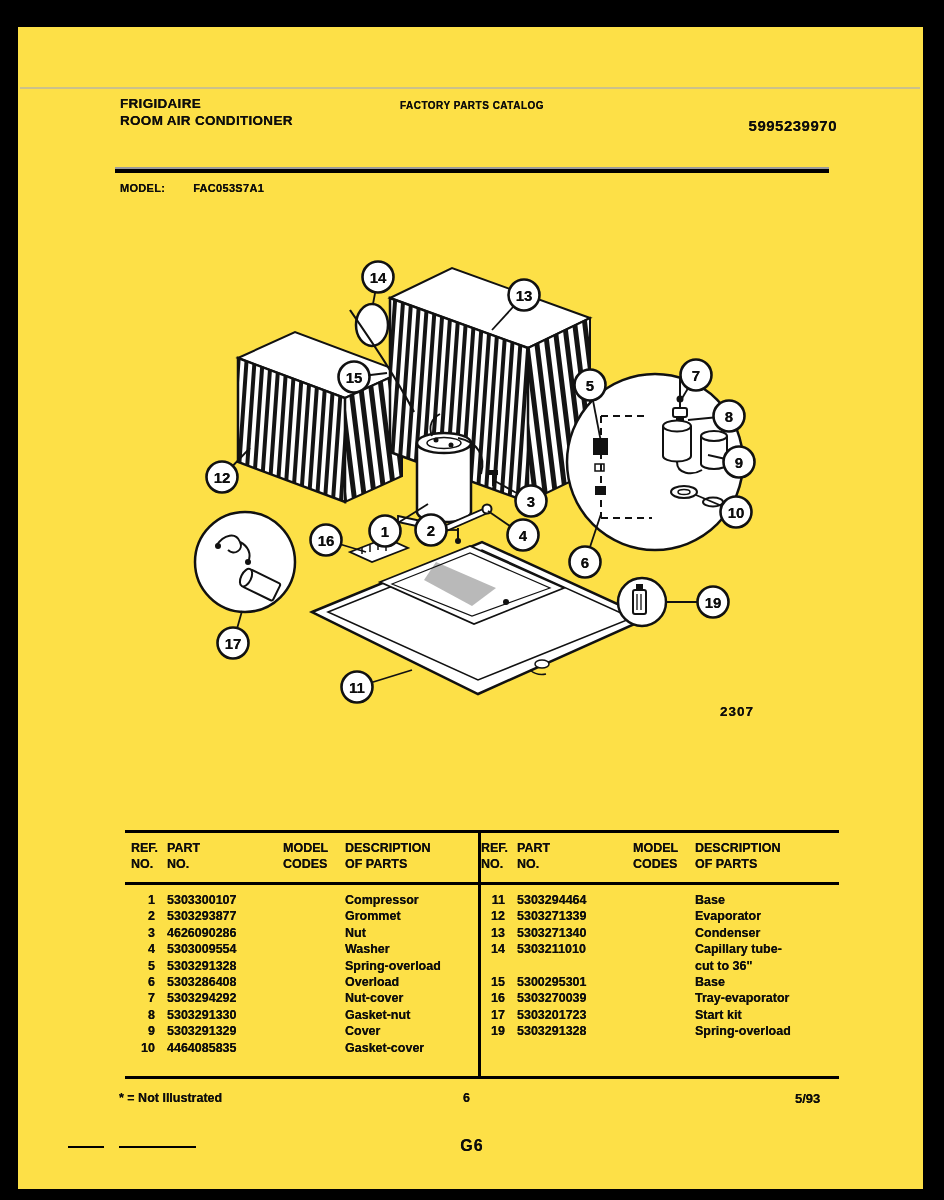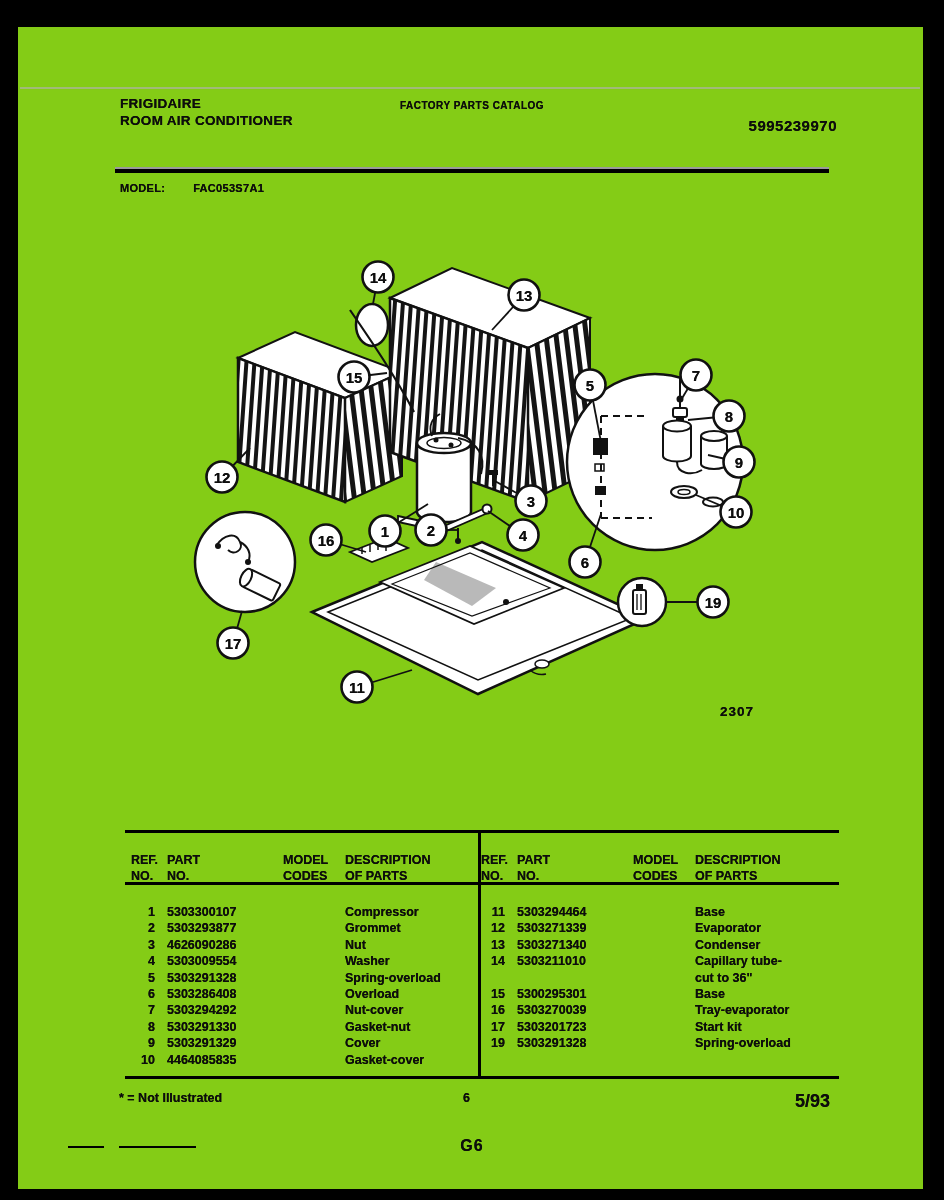--- a/index.html
+++ b/index.html
@@ -1,16 +1,16 @@
 <!DOCTYPE html>
 <html><head>
 <meta charset="utf-8">
 <style>
   html,body{margin:0;padding:0;background:#666;}
-  .page{position:relative;width:944px;height:1200px;background:#84cc16;overflow:hidden;
+  .page{position:relative;width:944px;height:1200px;background:#fde047;overflow:hidden;
         font-family:"Liberation Sans",sans-serif;font-weight:700;color:#0d0d0d;
         text-shadow:0 0 .5px rgba(0,0,0,.85);}
   .scan-top{position:absolute;left:0;top:0;width:100%;height:27px;background:#000;}
   .scan-left{position:absolute;left:0;top:0;width:18px;height:100%;background:#000;}
   .scan-right{position:absolute;right:0;top:0;width:21px;height:100%;background:#000;}
   .scan-bottom{position:absolute;left:0;bottom:0;width:100%;height:11px;background:#000;}
   .scan-line{position:absolute;left:20px;right:24px;top:87px;height:2px;background:#b0b0b0;opacity:.65;}
 
   .brand{position:absolute;left:120px;top:95px;font-size:13.5px;line-height:17px;letter-spacing:.3px;}
   .title{position:absolute;left:50%;transform:translateX(-50%);top:100px;font-size:10px;letter-spacing:.5px;}
@@ -24,27 +24,27 @@
 
   .ptable{position:absolute;left:125px;top:830px;width:714px;height:243px;
           border-top:3px solid #000;border-bottom:3px solid #000;font-size:12.5px;}
   .tdivider{position:absolute;left:353px;top:0;bottom:0;width:3px;background:#000;}
   .thead-rule{position:absolute;left:0;right:0;top:49px;height:3px;background:#000;}
   .thalf{position:absolute;top:0;bottom:0;}
   .thalf.lhalf{left:6px;width:340px;}
   .thalf.rhalf{left:356px;width:352px;}
   .trow{display:grid;grid-template-columns:36px 116px 62px auto;line-height:16.4px;}
   .trow .ref{text-align:right;padding-right:12px;}
-  .thead{padding-top:20px;line-height:15.5px;}
+  .thead{padding-top:8px;line-height:15.5px;}
   .thead div{white-space:nowrap;}
   .tbody{margin-top:20px;}
 
   .foot-note{position:absolute;left:119px;top:1091px;font-size:12.5px;}
   .foot-page{position:absolute;left:463px;top:1091px;font-size:12.5px;}
-  .foot-rev{position:absolute;left:795px;top:1091px;font-size:18px;}
+  .foot-rev{position:absolute;left:795px;top:1091px;font-size:13px;}
   .strike1{position:absolute;left:68px;top:1146px;width:36px;height:2px;background:#000;}
   .strike2{position:absolute;left:119px;top:1146px;width:77px;height:2px;background:#000;}
   .pagecode{position:absolute;left:50%;transform:translateX(-50%);top:1137px;font-size:16px;letter-spacing:1px;}
 </style>
 </head>
 <body>
 
 <div class="page">
 
   <div class="scan-top"></div>

